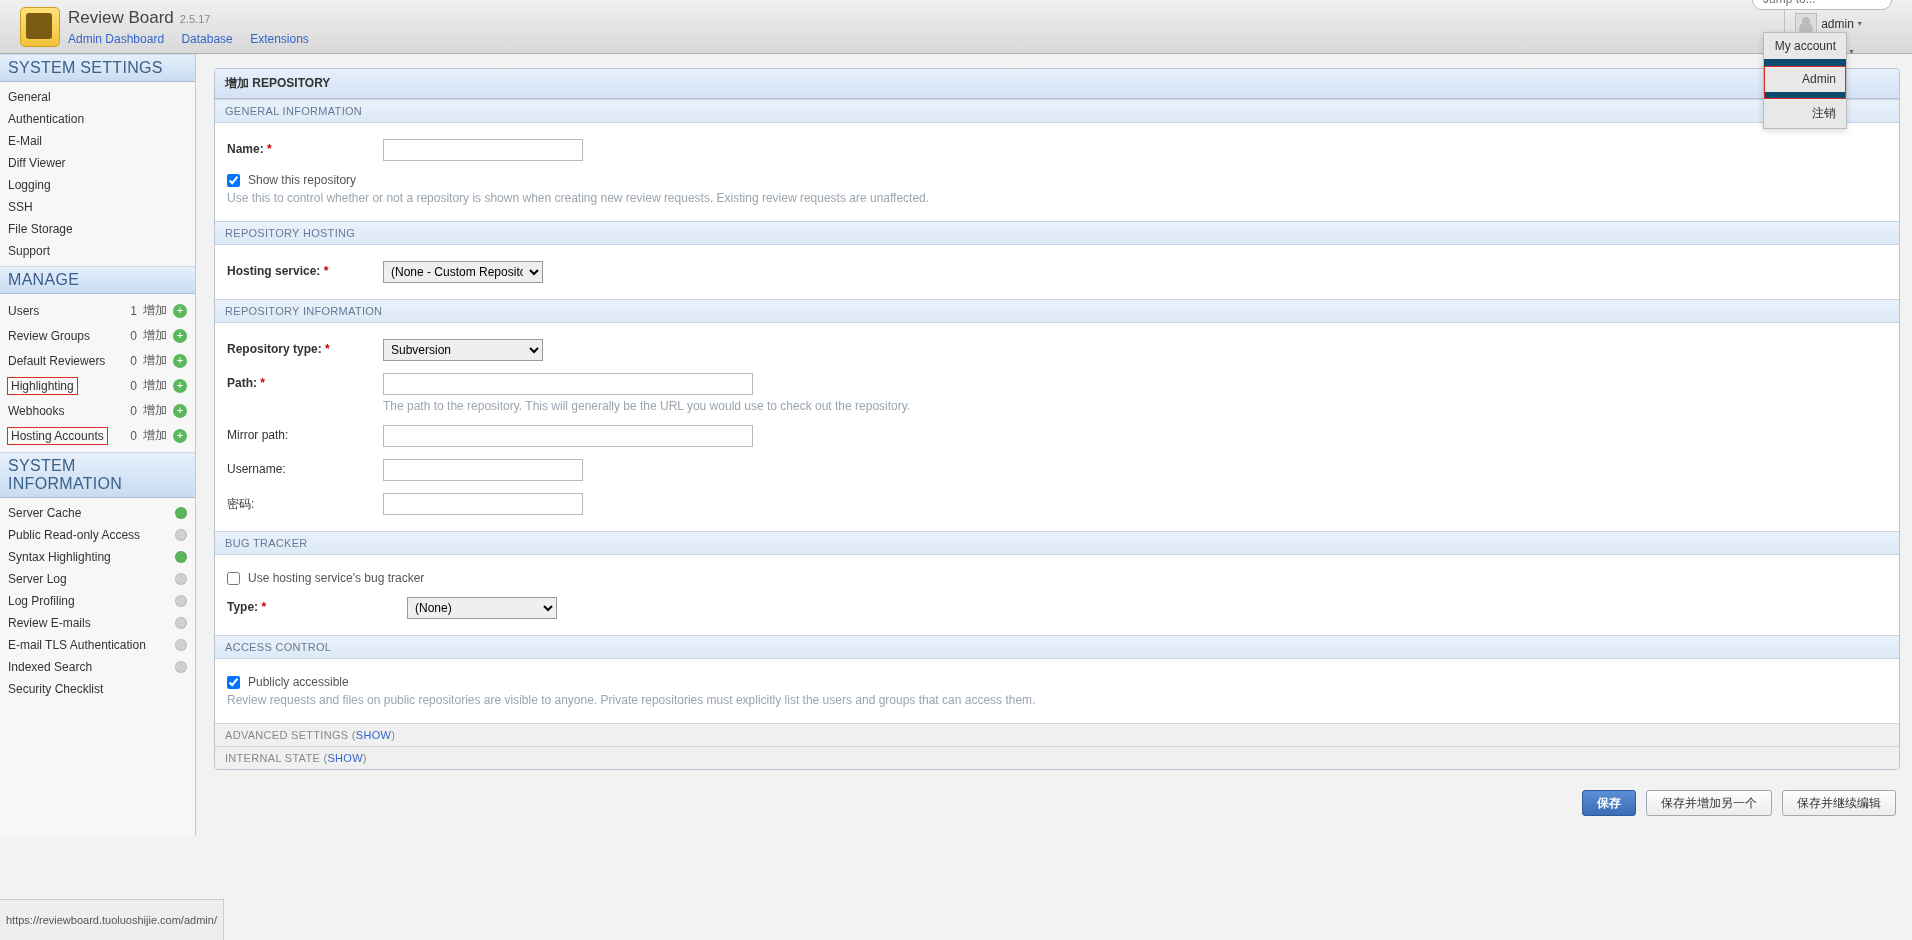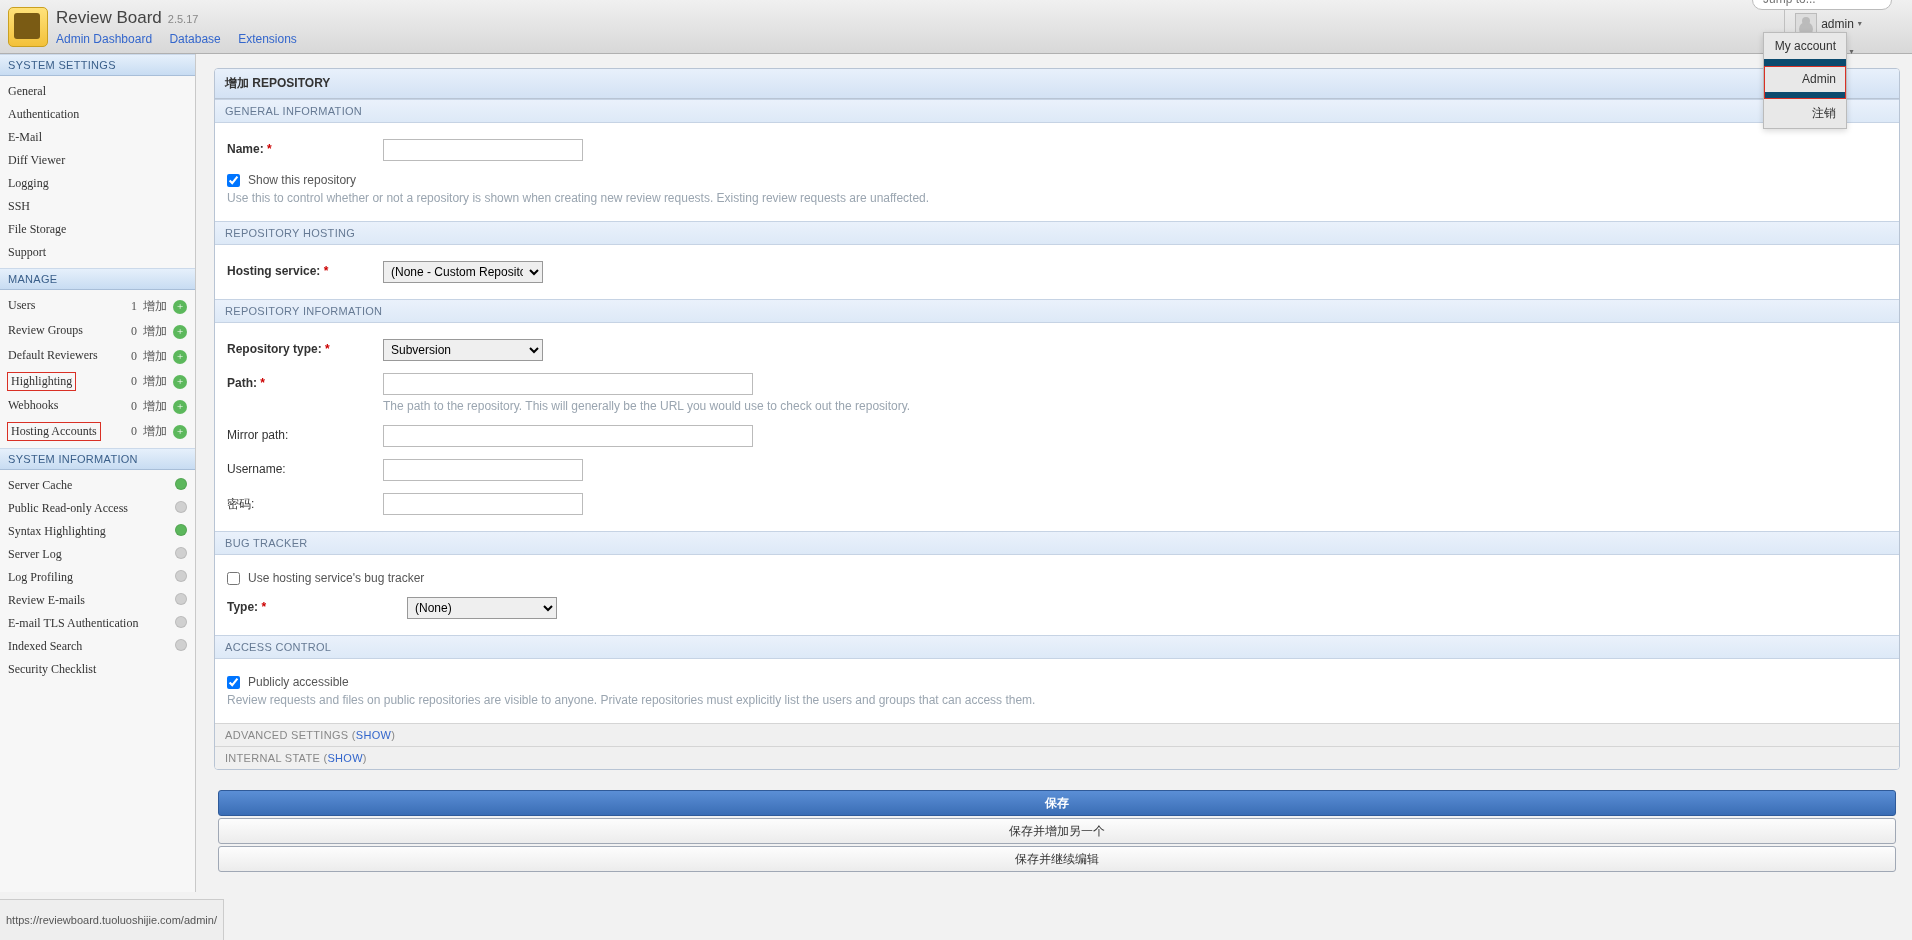--- a/index.html
+++ b/index.html
@@ -1,19 +1,19 @@
 <!DOCTYPE html>
 <html><head>
 <meta charset="utf-8">
 <style>
 * { box-sizing: border-box; margin: 0; padding: 0; }
 body { font-family: "Helvetica Neue", Helvetica, Arial, sans-serif; font-size: 13px; background: #f2f2f2; color: #333; }
 a { color: #3366cc; text-decoration: none; cursor: pointer; }
 
-.topbar { background: linear-gradient(#f0f0f0, #d8d8d8); border-bottom: 1px solid #b0b0b0; height: 54px; display: flex; align-items: center; position: relative; z-index: 10; }
+.topbar { background: linear-gradient(#f0f0f0, #d8d8d8); border-bottom: 1px solid #b0b0b0; height: 54px; display: flex; align-items: center; position: relative; z-index: 10; padding-left: 12px; }
 .logo { width: 40px; height: 40px; margin: 0 8px 0 8px; background: linear-gradient(#ffe27a, #f3c13a); border: 1px solid #caa020; border-radius: 5px; position: relative; }
 .logo::after { content: ""; position: absolute; top: 5px; left: 5px; width: 26px; height: 26px; background: #7a5b14; border-radius: 3px; }
 .title-block { display: flex; flex-direction: column; }
 .title-row { display: flex; align-items: baseline; gap: 6px; }
 .app-title { font-size: 17px; color: #444; font-weight: normal; }
 .app-version { font-size: 11px; color: #888; }
 .nav-links { margin-top: 4px; font-size: 12px; }
 .nav-links a { margin-right: 14px; }
 .topbar-right { margin-left: auto; display: flex; align-items: center; padding-right: 8px; flex-direction: column; }
 .jump-input { height: 22px; width: 140px; border: 1px solid #bbb; border-radius: 10px; padding: 0 10px; font-size: 12px; color: #888; background: #fff; margin-right: 12px; }
@@ -23,23 +23,23 @@
 .user-btn .caret, .support-btn .caret { font-size: 8px; color: #666; }
 
 .user-dropdown { position: absolute; right: 65px; top: 32px; width: 84px; background: #e8e8e8; border: 1px solid #bbb; box-shadow: 0 2px 6px rgba(0,0,0,0.15); z-index: 20; }
 .user-dropdown .dd-item { padding: 6px 10px; text-align: right; font-size: 12px; color: #333; cursor: pointer; border-bottom: 7px solid #0c4a6e; }
 .user-dropdown .dd-item:last-child { border-bottom: none; }
 .user-dropdown .dd-item.highlight-box { outline: 1px solid #d93025; outline-offset: -1px; }
 
 .layout { display: flex; }
 
 .sidebar { width: 196px; background: #f7f7f7; border-right: 1px solid #c9c9c9; min-height: 680px; }
-.side-head { background: linear-gradient(#e6f0fb, #c8dcf2); border-top: 1px solid #cbd9ea; border-bottom: 1px solid #a8bed8; padding: 4px 8px; font-size: 11px; color: #3a5f8a; font-weight: normal; letter-spacing: 0.3px; }
+.side-head { background: linear-gradient(#e6f0fb, #c8dcf2); border-top: 1px solid #cbd9ea; border-bottom: 1px solid #a8bed8; padding: 4px 8px; font-size: 16px; color: #3a5f8a; font-weight: normal; letter-spacing: 0.3px; }
 .side-list { padding: 4px 0; }
-.side-item { display: flex; align-items: flex-start; justify-content: space-between; padding: 4px 8px; font-size: 12px; color: #333; cursor: pointer; font-family: Liberation Serif, serif; }
+.side-item { display: flex; align-items: center; justify-content: space-between; padding: 4px 8px; font-size: 12px; color: #333; cursor: pointer; }
 .side-item .label-wrap { display: flex; align-items: center; gap: 4px; }
 .side-item.highlight-box .label-wrap span { outline: 1px solid #d93025; padding: 1px 3px; }
 .side-right { display: flex; align-items: center; gap: 6px; font-size: 12px; color: #555; }
 .plus-icon { width: 14px; height: 14px; border-radius: 50%; background: #5cb85c; color: #fff; display: inline-flex; align-items: center; justify-content: center; font-size: 11px; line-height: 1; }
 .dot-green { width: 12px; height: 12px; border-radius: 50%; background: #5cb75c; display: inline-block; box-shadow: inset 0 0 0 1px rgba(0,0,0,0.1); }
 .dot-gray { width: 12px; height: 12px; border-radius: 50%; background: #d0d0d0; display: inline-block; box-shadow: inset 0 0 0 1px rgba(0,0,0,0.1); }
 
 .main { flex: 1; padding: 14px 12px 0 18px; }
 .panel { border: 1px solid #b8c4d4; border-radius: 4px; overflow: hidden; margin-bottom: 10px; background: #fff; }
 .panel-title { background: linear-gradient(#e8f0fb, #d3e2f4); padding: 6px 10px; font-size: 12px; font-weight: bold; color: #333; border-bottom: 1px solid #b8c4d4; }
@@ -56,21 +56,21 @@
 .form-field input[type="text"], .form-field input[type="password"] { height: 22px; border: 1px solid #bbb; padding: 0 5px; font-size: 12px; background: #fff; }
 .form-field input.w200 { width: 200px; }
 .form-field input.w370 { width: 370px; }
 .form-field select { height: 22px; border: 1px solid #999; background: #efefef; font-size: 12px; padding: 0 3px; }
 .form-field select.w160 { width: 160px; }
 .form-field select.w130 { width: 150px; margin-left: 24px; }
 .help-text { font-size: 12px; color: #9aa5b0; margin-top: 4px; }
 .checkbox-row { display: flex; align-items: center; gap: 8px; font-size: 12px; color: #555; }
 .checkbox-row input[type="checkbox"] { width: 13px; height: 13px; }
 
-.button-row { display: flex; justify-content: flex-end; gap: 2px; padding: 10px 4px 20px; flex-direction: column; }
+.button-row { display: flex; justify-content: flex-end; gap: 10px; padding: 10px 4px 20px; }
 .btn { height: 26px; padding: 0 14px; border: 1px solid #a0a8b5; border-radius: 3px; background: linear-gradient(#fdfdfd, #ececec); font-size: 12px; color: #333; cursor: pointer; }
 .btn-primary { background: linear-gradient(#5b8fd6, #3a6db5); border-color: #2f5a99; color: #fff; font-weight: bold; }
 
 .statusbar { position: fixed; bottom: 0; left: 0; font-size: 11px; color: #555; background: #eee; padding: 14px 6px; border-top: 1px solid #ccc; border-right: 1px solid #ccc; }
 </style>
 </head>
 <body>
 
 <div class="topbar">
   <div class="logo"></div>

